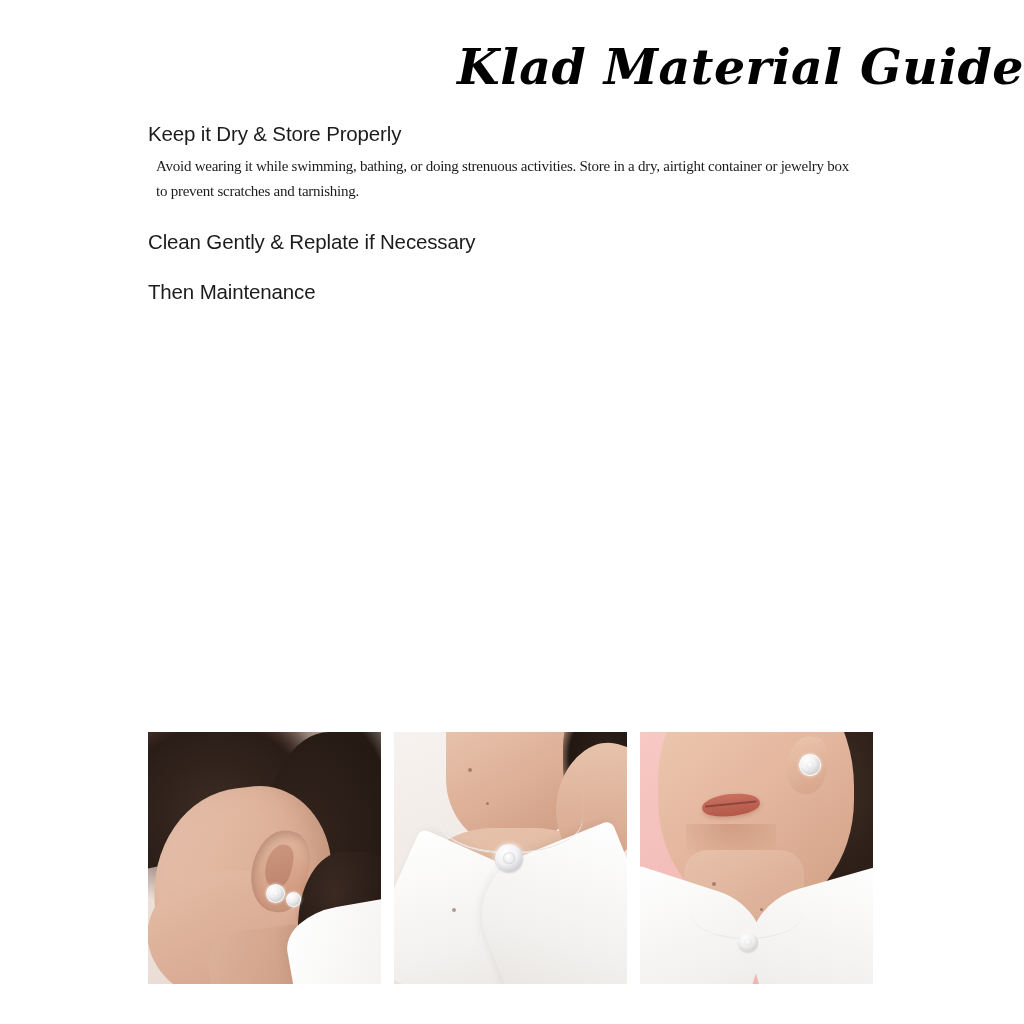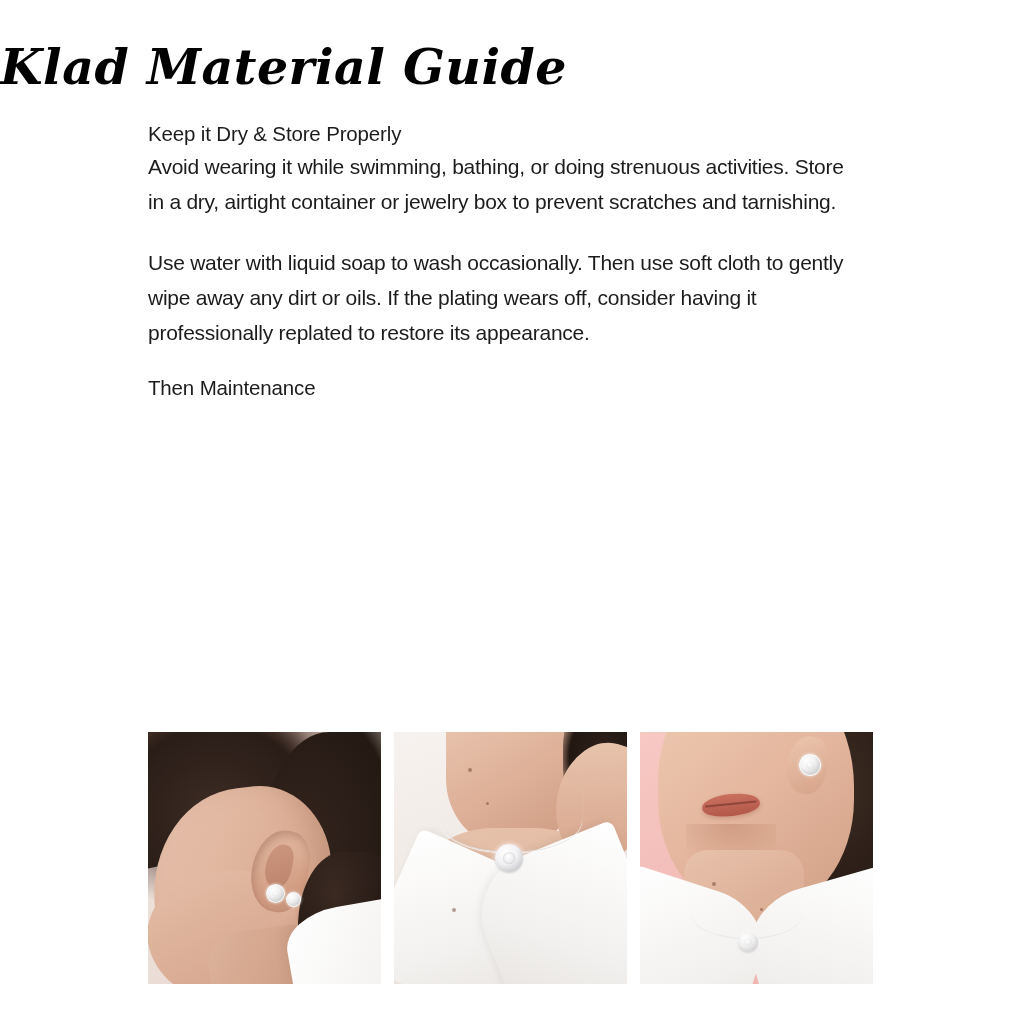--- a/index.html
+++ b/index.html
@@ -19,21 +19,21 @@
     width: 1024px;
     height: 1024px;
     background: #ffffff;
   }
   .doc-title {
     font-family: "DejaVu Serif", serif;
     font-style: italic;
     font-weight: 700;
     font-size: 49px;
     letter-spacing: 0.5px;
-    text-align: left;
+    text-align: right;
     color: #000000;
     margin: 0;
     padding-top: 38px;
   }
   .content {
     padding: 0 77px 0 148px;
     margin-top: 26px;
   }
   .section {
     margin-bottom: 26px;
@@ -42,26 +42,27 @@
     margin-bottom: 0;
   }
   .sec-heading {
     font-size: 20.5px;
     font-weight: 400;
     color: #1c1c1c;
     margin: 0 0 3px 0;
     letter-spacing: -0.15px;
   }
   .sec-body {
-    font-size: 21px;
+    font-size: 15px;
     line-height: 1.67;
     color: #1c1c1c;
-    margin: 0;
+    margin: 8px;
     letter-spacing: -0.25px;
     max-width: 700px;
+    font-family: Liberation Serif, serif;
   }
   .gallery {
     position: absolute;
     left: 148px;
     top: 732px;
     display: flex;
     gap: 13px;
   }
   .photo {
     position: relative;
@@ -361,21 +362,21 @@
 
     <div class="section">
       <h2 class="sec-heading">Keep it Dry &amp; Store Properly</h2>
       <p class="sec-body">Avoid wearing it while swimming, bathing, or doing strenuous activities. Store in a dry, airtight container or jewelry box to prevent scratches and tarnishing.</p>
     </div>
 
     <div class="section">
     </div>
 
     <div class="section">
-      <p class="sec-body">Use water with liquid soap to wash occasionally. Then use soft cloth to gently wipe away any dirt or oils. If the plating wears off, consider having it professionally replated to restore its appearance.</p>
+      <h2 class="sec-heading">Clean Gently &amp; Replate if Necessary</h2>
     </div>
 
     <div class="section">
       <h2 class="sec-heading">Then Maintenance</h2>
     </div>
 
   </div>
 
   <div class="gallery">
 

